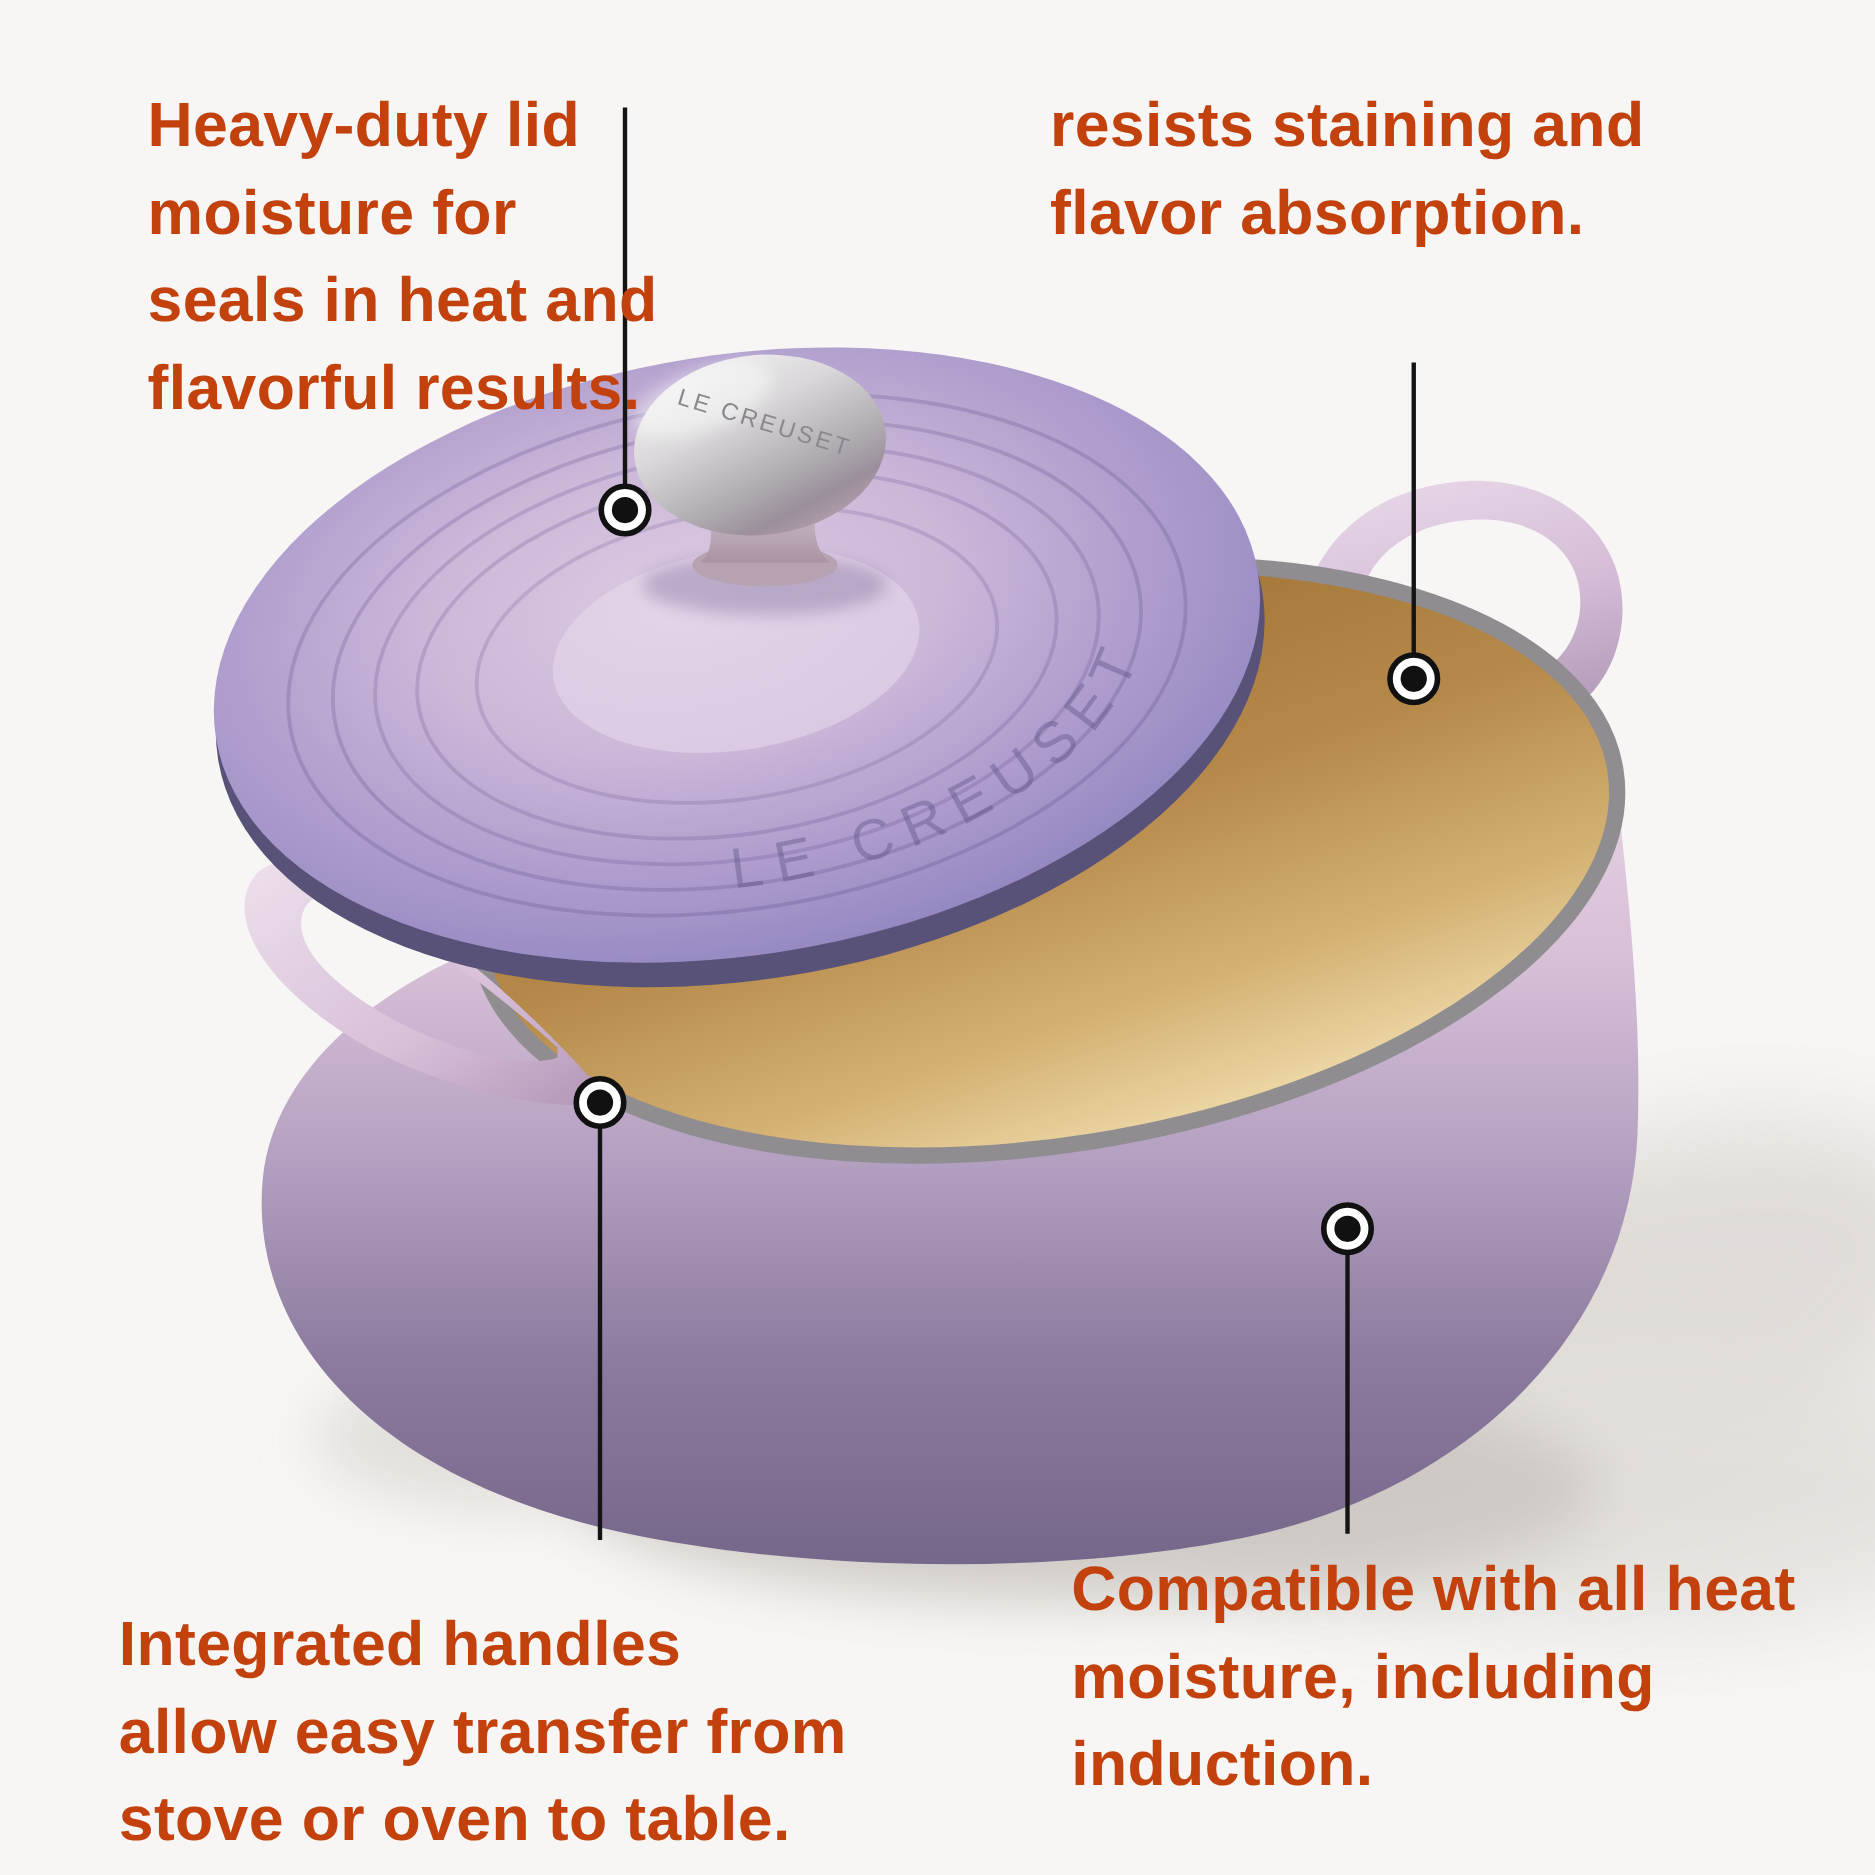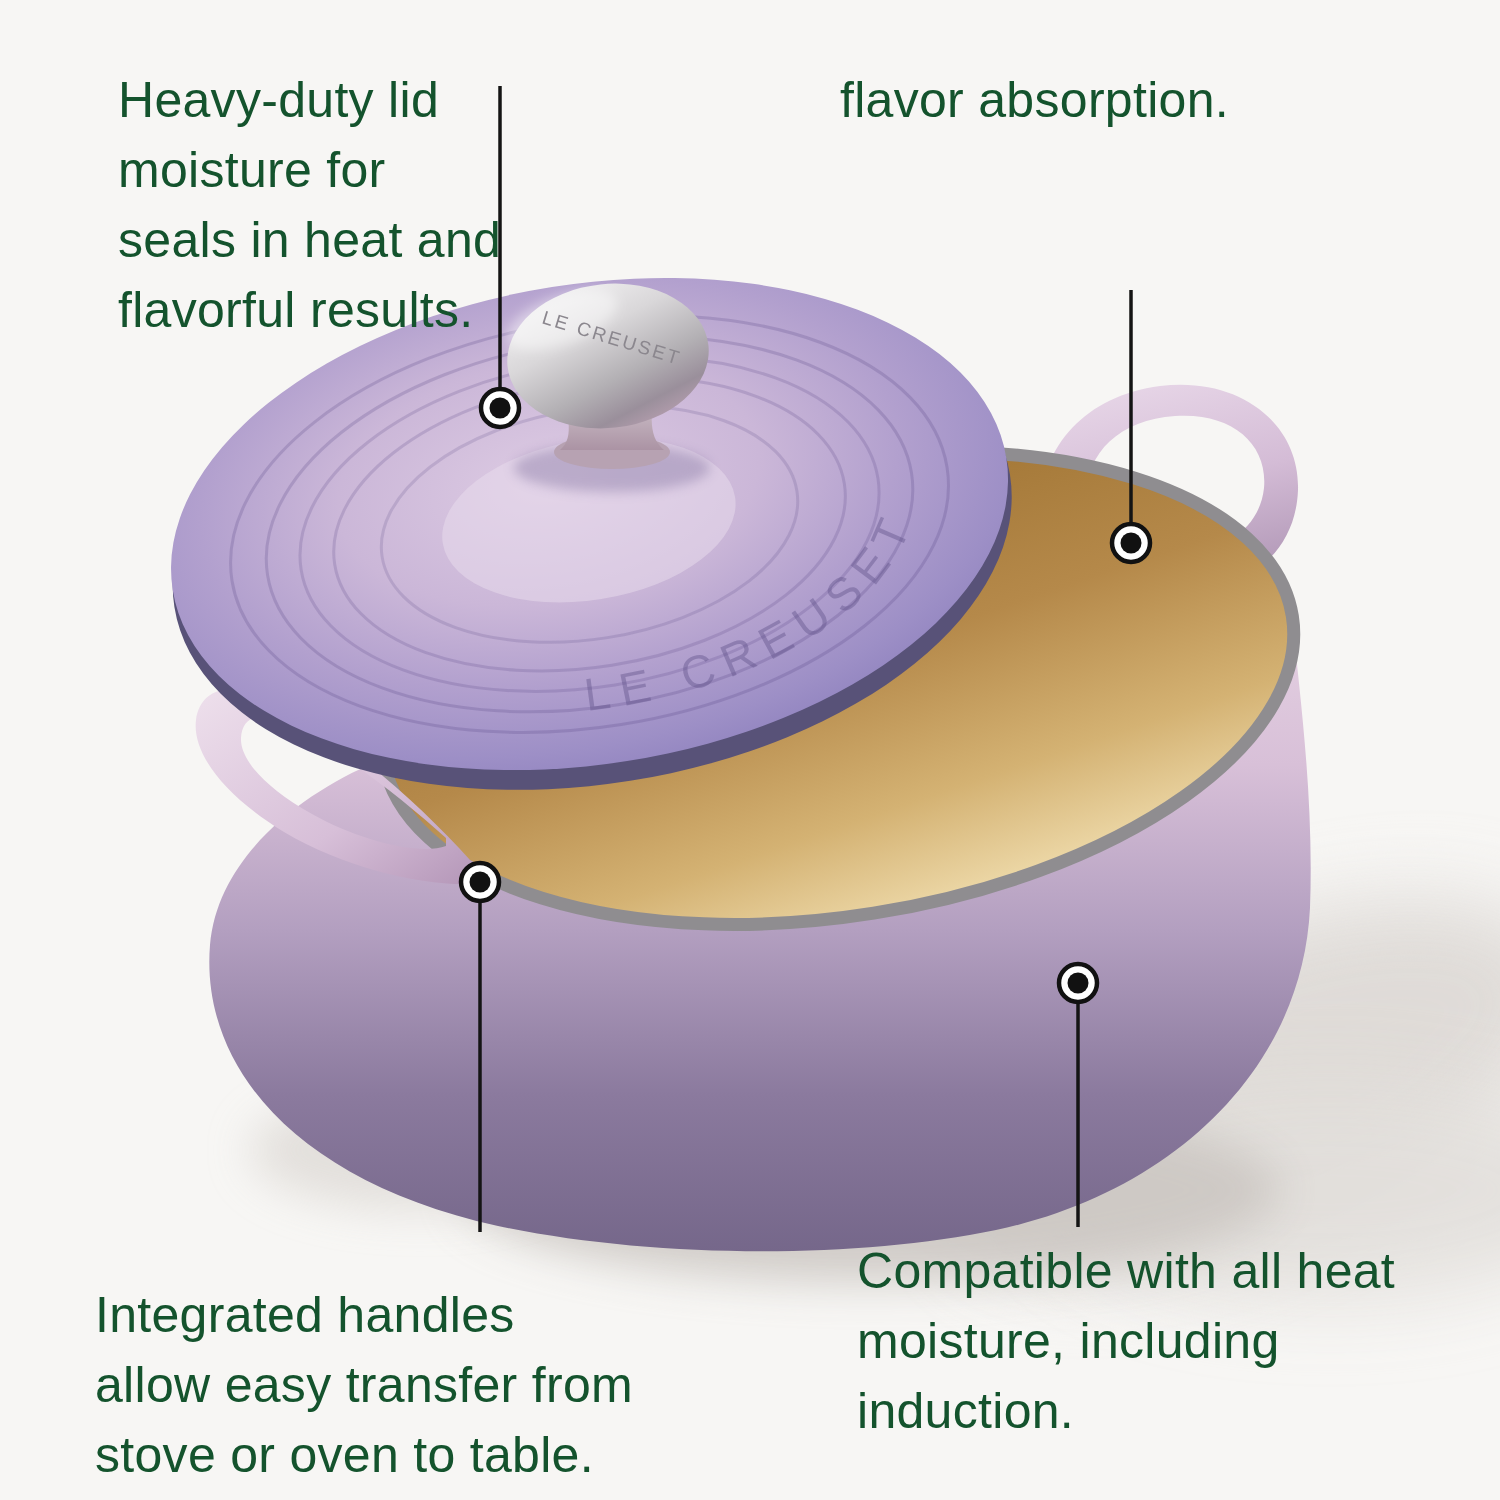--- a/index.html
+++ b/index.html
@@ -9,22 +9,22 @@
     font-family:"Liberation Sans", sans-serif;
     overflow:hidden;
   }
   .stage{position:relative;width:1500px;height:1500px;}
   .scene{position:absolute;left:0;top:0;}
   .callout-text{
     position:absolute;
     font-size:50px;
     line-height:70px;
     letter-spacing:0.3px;
-    font-weight:400;
-    color:#14532d;
+    font-weight:700;
+    color:#c2410c;
     white-space:nowrap;
   }
   .ct-tl{left:118px;top:65px;}
   .ct-tr{left:840px;top:65px;}
   .ct-bl{left:95px;top:1236px;margin-top:44px;}
   .ct-br{left:857px;top:1236px;}
 </style>
 </head>
 <body>
 
@@ -178,20 +178,21 @@
   </svg>
 
   <div class="callout-text ct-tl">
     <div>Heavy-duty lid</div>
     <div>moisture for</div>
     <div>seals in heat and</div>
     <div>flavorful results.</div>
   </div>
 
   <div class="callout-text ct-tr">
+    <div>resists staining and</div>
     <div>flavor absorption.</div>
   </div>
 
   <div class="callout-text ct-bl">
     <div>Integrated handles</div>
     <div>allow easy transfer from</div>
     <div>stove or oven to table.</div>
   </div>
 
   <div class="callout-text ct-br">

